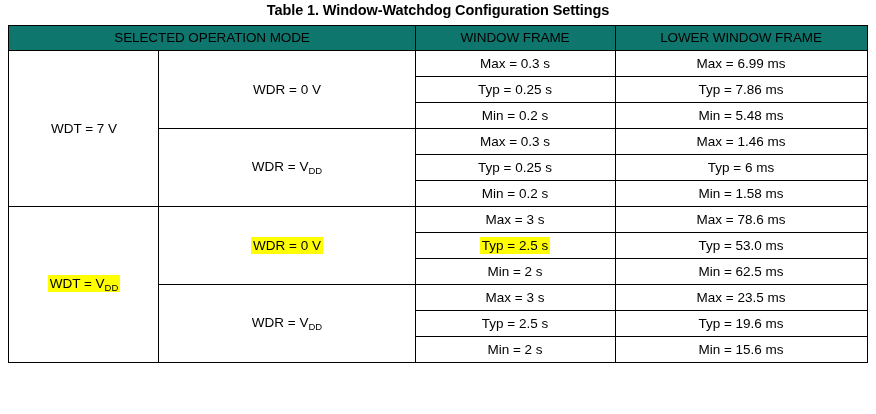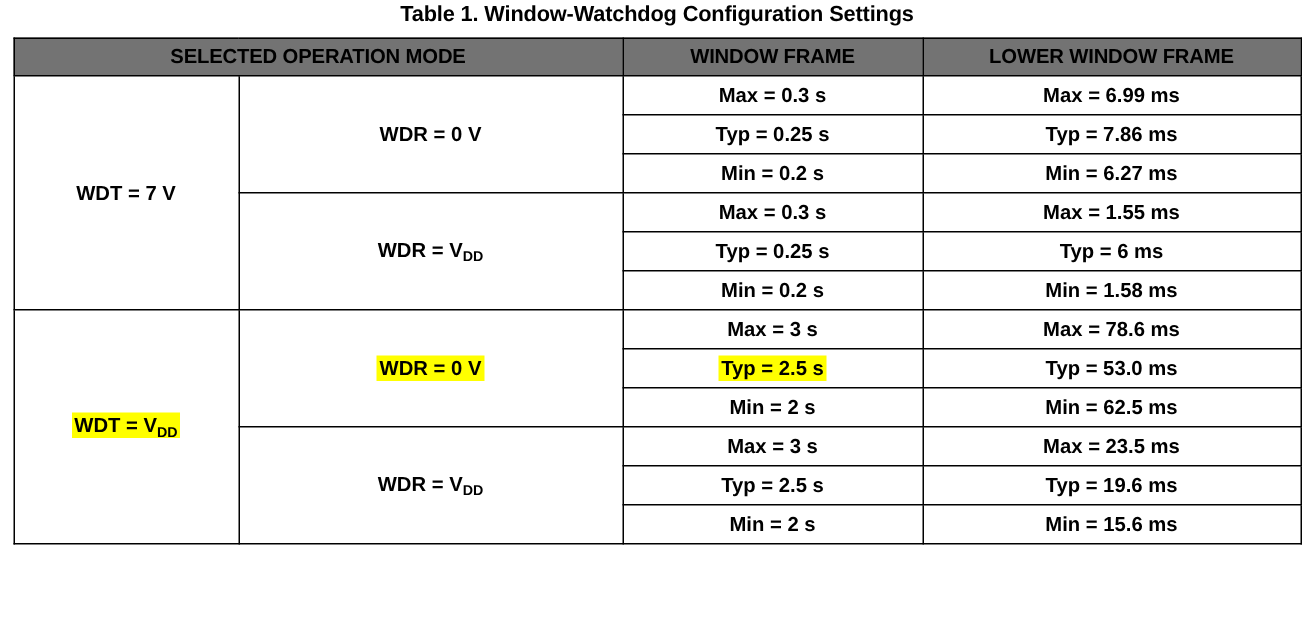--- a/index.html
+++ b/index.html
@@ -32,30 +32,30 @@
   table.wwd {
     border-collapse: collapse;
     table-layout: fixed;
     width: 858px;
     margin: 0 auto;
     border: 1.3px solid #000000;
   }
   table.wwd td, table.wwd th {
     border: 1.1px solid #000000;
     font-size: 13.5px;
-    font-weight: bold;
+    font-weight: normal;
     text-align: center;
     vertical-align: middle;
     padding: 0;
     height: 25px;
     line-height: 25px;
   }
   table.wwd th {
-    font-weight: bold;
-    background: #737373;
+    font-weight: normal;
+    background: #0f766e;
     height: 24px;
     line-height: 24px;
     letter-spacing: -0.1px;
   }
   .col-mode { width: 150px; }
   .col-wdr  { width: 256px; }
   .col-wf   { width: 200px; }
   .col-lwf  { width: 252px; }
 
   td.leftcell {
@@ -105,26 +105,26 @@
           <td class="wdrcell" rowspan="3"><span class="nowrap">WDR = 0 V</span></td>
           <td><span class="nowrap">Max = 0.3 s</span></td>
           <td><span class="nowrap">Max = 6.99 ms</span></td>
         </tr>
         <tr>
           <td><span class="nowrap">Typ = 0.25 s</span></td>
           <td><span class="nowrap">Typ = 7.86 ms</span></td>
         </tr>
         <tr>
           <td><span class="nowrap">Min = 0.2 s</span></td>
-          <td><span class="nowrap">Min = 6.27 ms</span></td>
+          <td><span class="nowrap">Min = 5.48 ms</span></td>
         </tr>
         <tr>
           <td class="wdrcell" rowspan="3"><span class="nowrap">WDR = V<sub>DD</sub></span></td>
           <td><span class="nowrap">Max = 0.3 s</span></td>
-          <td><span class="nowrap">Max = 1.55 ms</span></td>
+          <td><span class="nowrap">Max = 1.46 ms</span></td>
         </tr>
         <tr>
           <td><span class="nowrap">Typ = 0.25 s</span></td>
           <td><span class="nowrap">Typ = 6 ms</span></td>
         </tr>
         <tr>
           <td><span class="nowrap">Min = 0.2 s</span></td>
           <td><span class="nowrap">Min = 1.58 ms</span></td>
         </tr>
         <tr>

